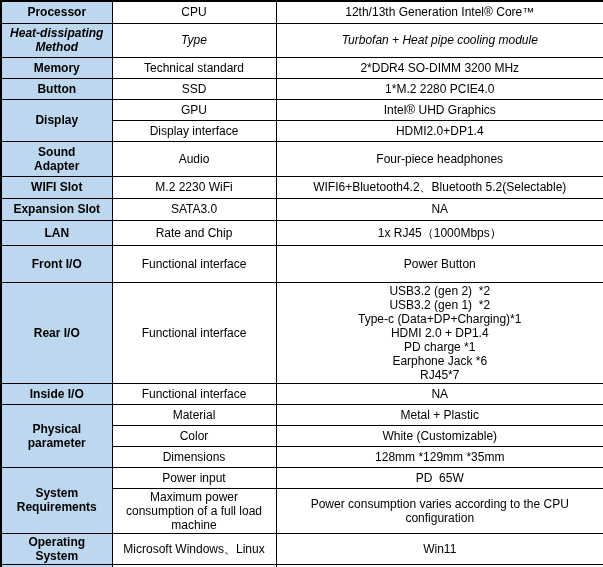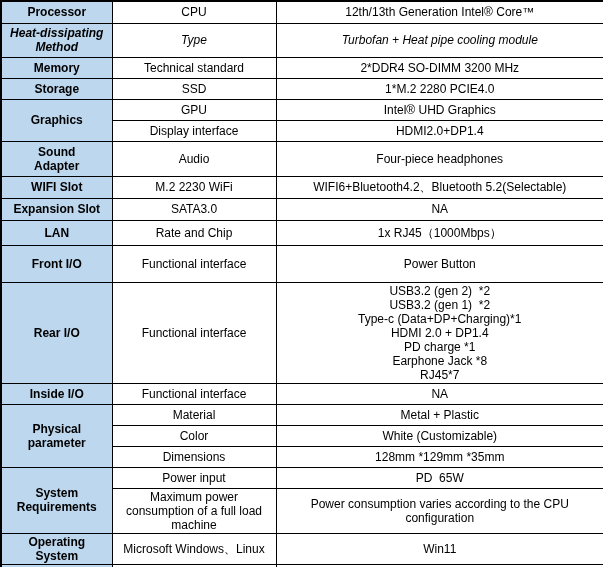--- a/index.html
+++ b/index.html
@@ -69,32 +69,32 @@
           </td>
           <td class="lbl">
             <div>Technical standard</div>
           </td>
           <td class="val">
             <div>2*DDR4 SO-DIMM 3200 MHz</div>
           </td>
         </tr>
         <tr style="height: 21px;">
           <td class="cat" rowspan="1">
-            <div>Storage</div>
+            <div>Button</div>
           </td>
           <td class="lbl">
             <div>SSD</div>
           </td>
           <td class="val">
             <div>1*M.2 2280 PCIE4.0</div>
           </td>
         </tr>
         <tr style="height: 21px;">
           <td class="cat" rowspan="2">
-            <div>Graphics</div>
+            <div>Display</div>
           </td>
           <td class="lbl">
             <div>GPU</div>
           </td>
           <td class="val">
             <div>Intel® UHD Graphics</div>
           </td>
         </tr>
         <tr style="height: 21px;">
           <td class="lbl">
@@ -166,21 +166,21 @@
           </td>
           <td class="lbl">
             <div>Functional interface</div>
           </td>
           <td class="val">
             <div>USB3.2 (gen 2)  *2</div>
             <div>USB3.2 (gen 1)  *2</div>
             <div>Type-c (Data+DP+Charging)*1</div>
             <div>HDMI 2.0 + DP1.4</div>
             <div>PD charge *1</div>
-            <div>Earphone Jack *8</div>
+            <div>Earphone Jack *6</div>
             <div>RJ45*7</div>
           </td>
         </tr>
         <tr style="height: 21px;">
           <td class="cat" rowspan="1">
             <div>Inside I/O</div>
           </td>
           <td class="lbl">
             <div>Functional interface</div>
           </td>

